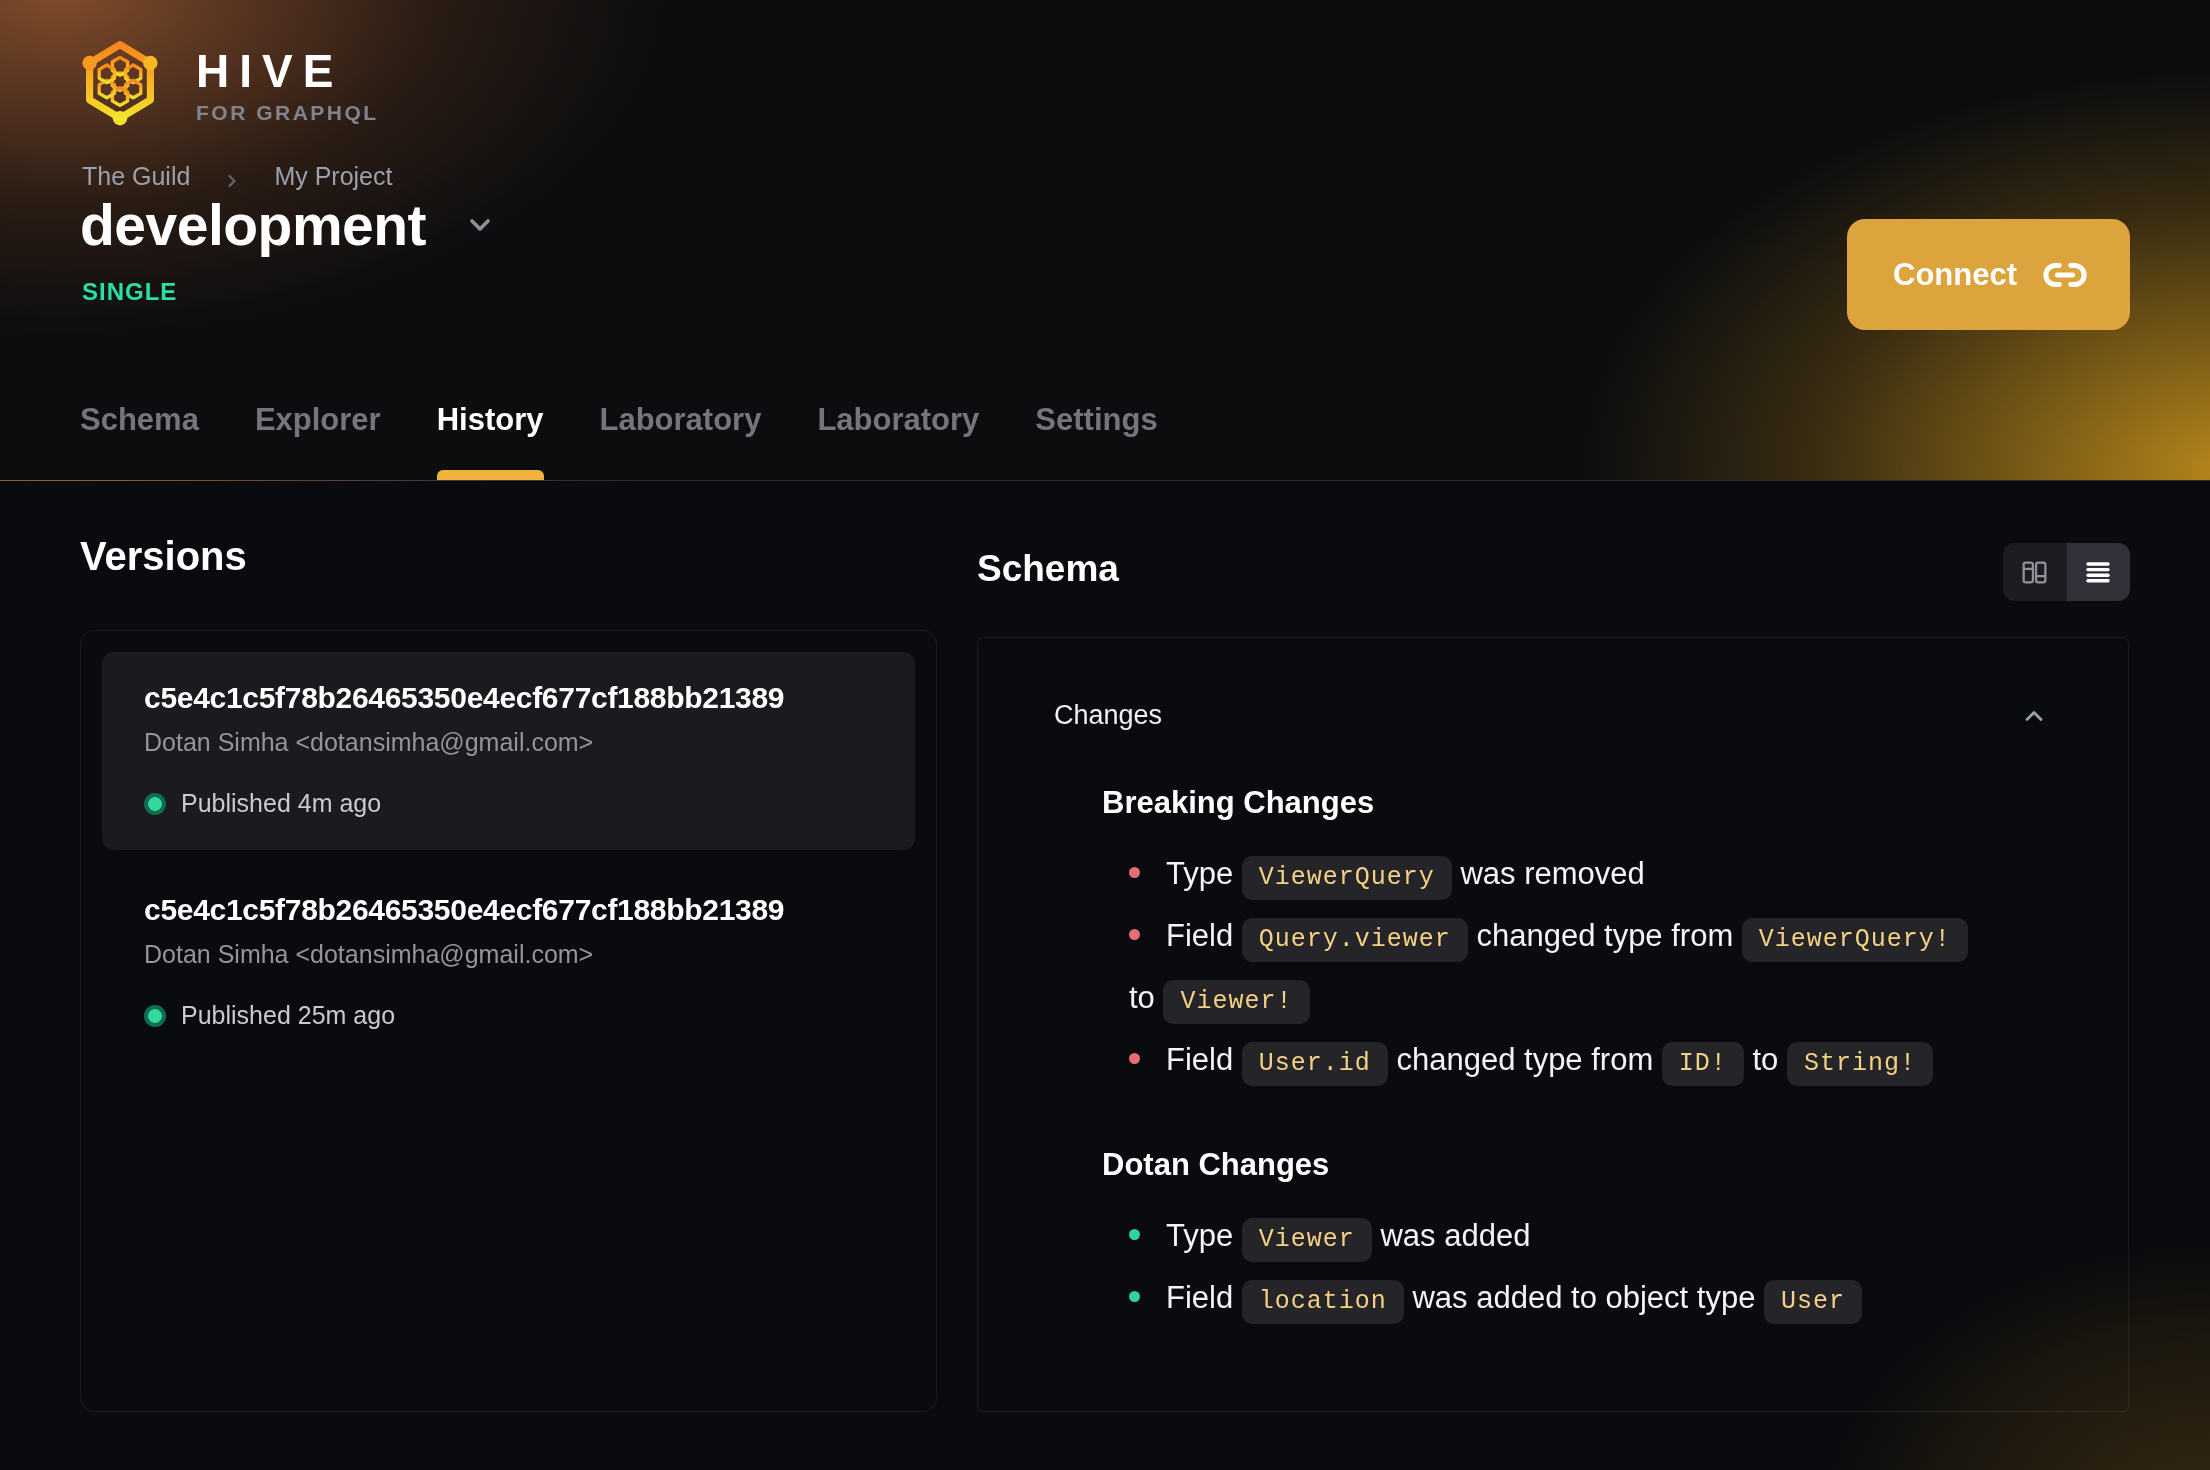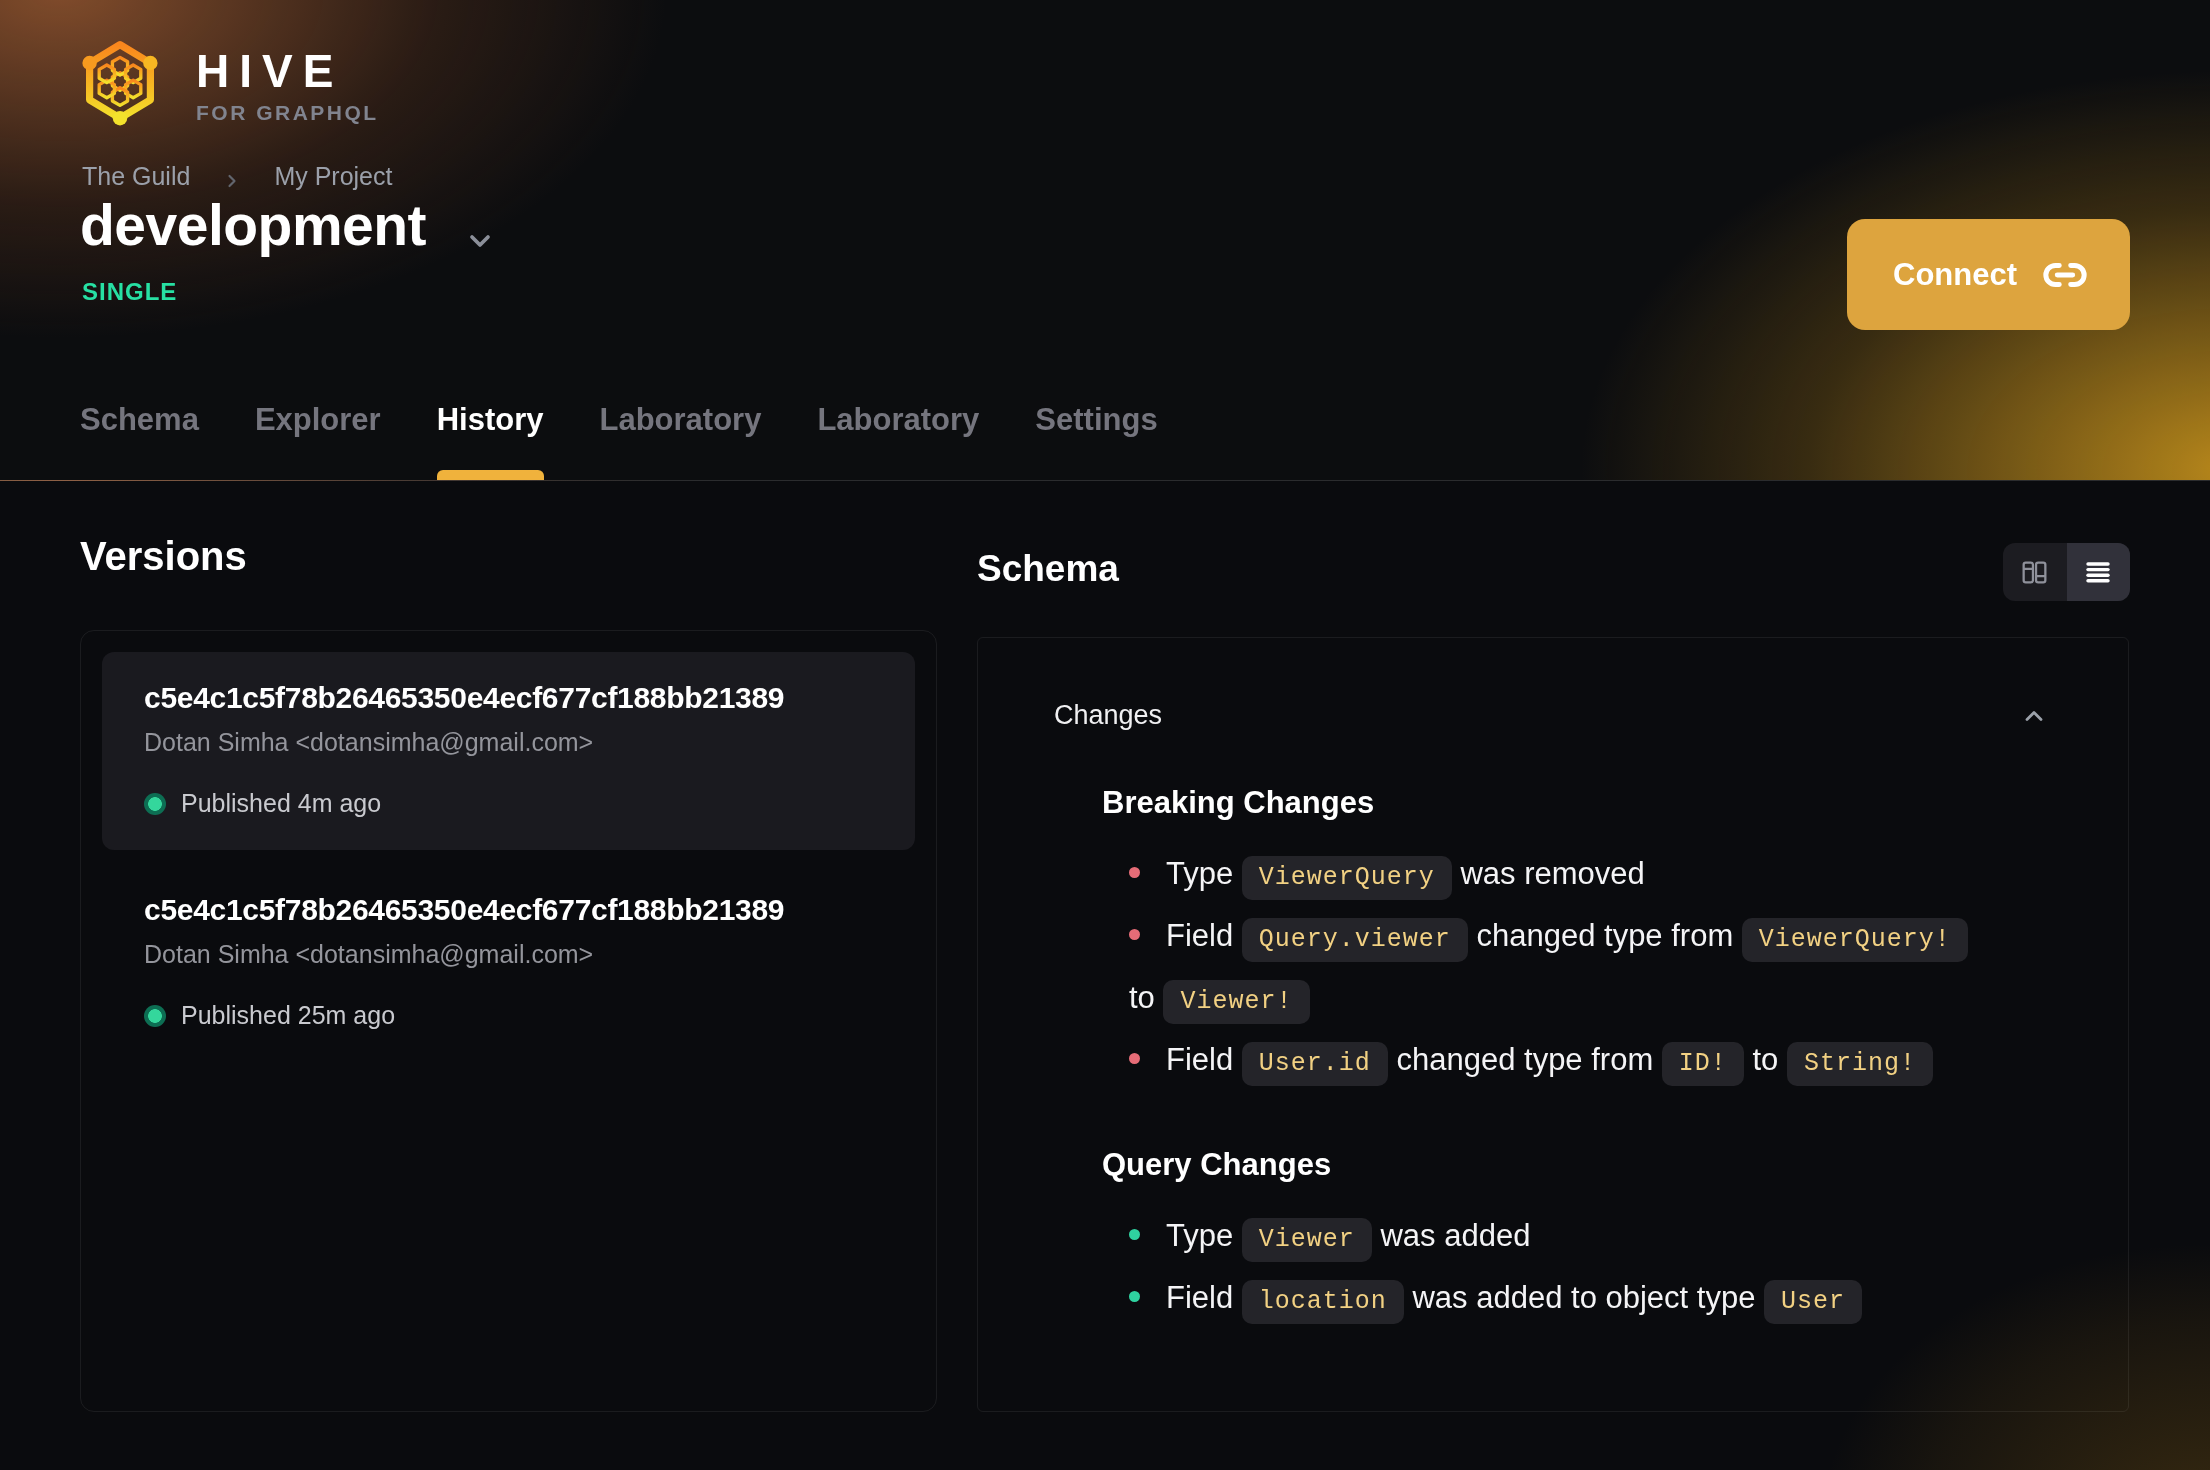--- a/index.html
+++ b/index.html
@@ -28,21 +28,21 @@
   .logo svg { width:80px; height:94px; }
   .logo-text { margin-left:36px; padding-top:12px; }
   .logo-name { font-size:46px; font-weight:800; letter-spacing:10px; color:#fff; line-height:1; }
   .logo-tagline { margin-top:8px; font-size:21px; font-weight:700; letter-spacing:2.5px; color:#81848f; line-height:1; }
 
   .breadcrumb { position:absolute; left:82px; top:162px; display:flex; align-items:flex-end; gap:32px;
     font-size:25px; color:#9ba0aa; }
   .crumb { cursor:default; }
   .crumb-sep { display:flex; align-items:center; }
 
-  .title-row { position:absolute; left:80px; top:194px; display:flex; align-items:flex-end; gap:38px; }
+  .title-row { position:absolute; left:80px; top:194px; display:flex; align-items:center; gap:38px; }
   .target-title { font-size:57px; font-weight:800; letter-spacing:-0.5px; color:#fff; line-height:1.1; }
   .badge-single { position:absolute; left:82px; top:278px; font-size:24px; font-weight:800;
     letter-spacing:1px; color:var(--c-badge_green,#27e0a3); }
 
   .connect-btn { position:absolute; right:80px; top:219px; width:283px; height:111px;
     border-radius:18px; background:var(--c-connect,#dda43e); border:none; cursor:pointer;
     display:flex; align-items:center; justify-content:space-between; padding:0 42px 0 46px; }
   .connect-btn span { font-size:31px; font-weight:700; color:#fff; font-family:"Liberation Sans",sans-serif; }
 
   .tabs { position:absolute; left:80px; bottom:0; display:flex; gap:56px; }
@@ -217,21 +217,21 @@
     <div class="changes-body">
         <div class="change-section breaking">
           <h3>Breaking Changes</h3>
           <ul>
             <li><span class="bullet"></span>Type <code class="chip">ViewerQuery</code> was removed</li>
             <li><span class="bullet"></span>Field <code class="chip">Query.viewer</code> changed type from <code class="chip">ViewerQuery!</code> to <code class="chip">Viewer!</code></li>
             <li><span class="bullet"></span>Field <code class="chip">User.id</code> changed type from <code class="chip">ID!</code> to <code class="chip">String!</code></li>
           </ul>
         </div>
         <div class="change-section safe">
-          <h3>Query Changes</h3>
+          <h3>Dotan Changes</h3>
           <ul>
             <li><span class="bullet"></span>Type <code class="chip">Viewer</code> was added</li>
             <li><span class="bullet"></span>Field <code class="chip">location</code> was added to object type <code class="chip">User</code></li>
           </ul>
         </div>
       </div>
   </div>
 
 </div>
 

